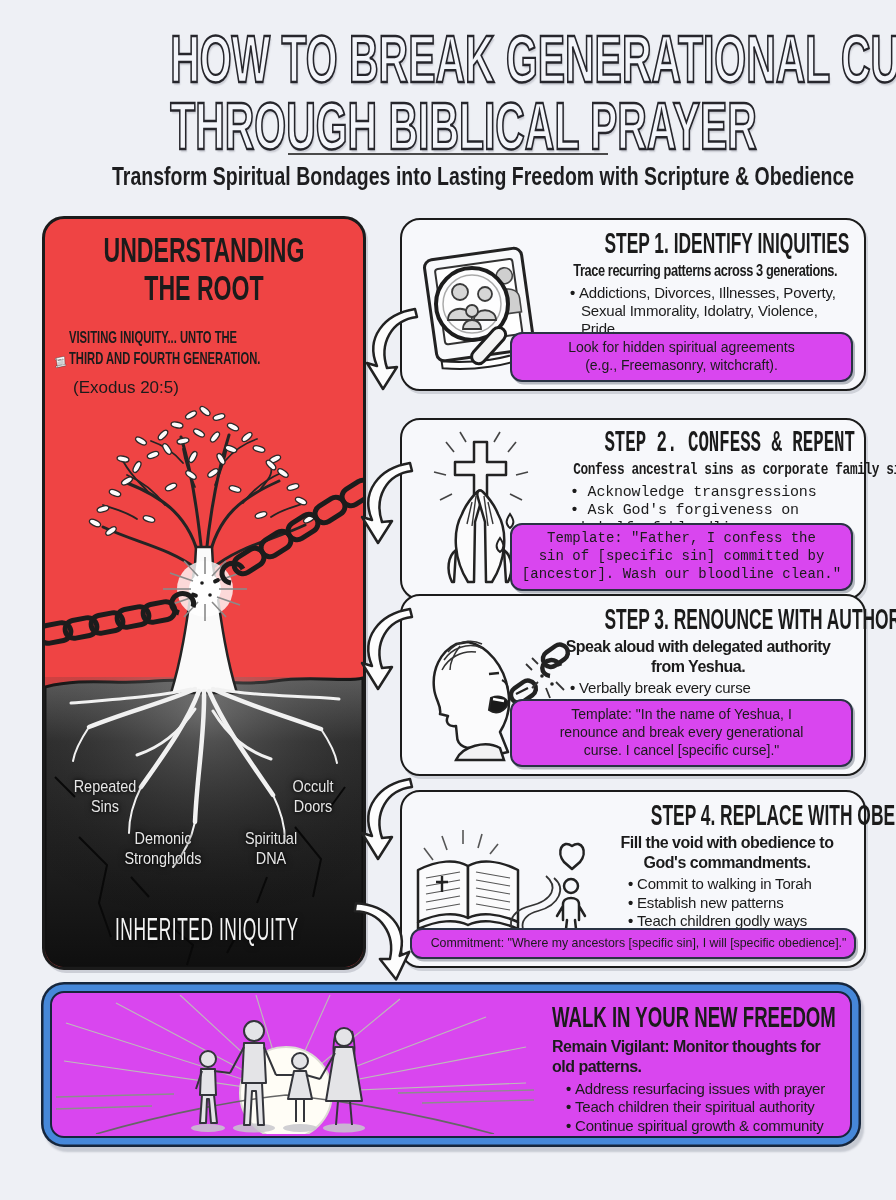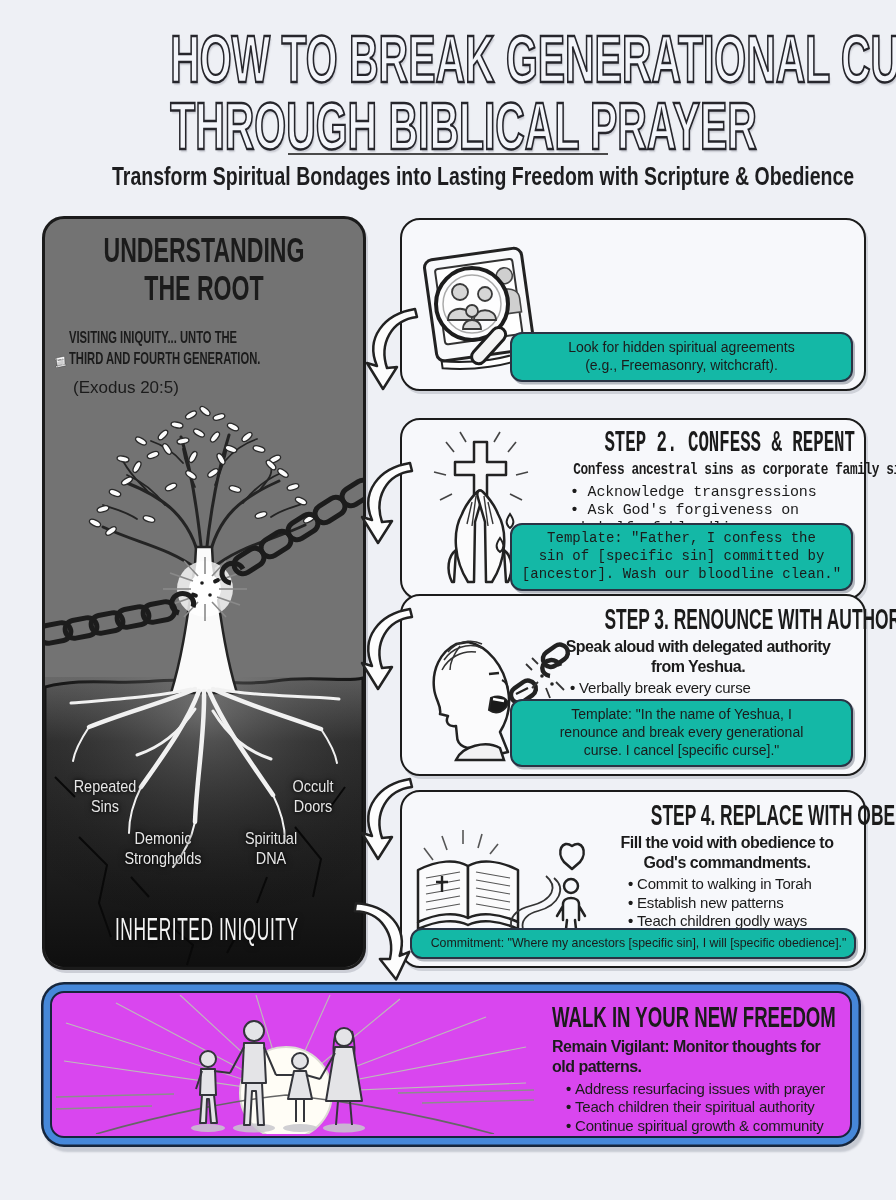--- a/index.html
+++ b/index.html
@@ -9,21 +9,21 @@
   
   .title{position:absolute;top:26px;left:0;width:896px;text-align:center;}
   .title-line{font-weight:bold;font-size:66px;line-height:1.02;white-space:nowrap;
     color:#f3f5fa;-webkit-text-stroke:2.4px #26262c;transform:scaleX(.62);
     text-shadow:2px 3px 2px rgba(40,40,60,.18);}
   .divider{position:absolute;top:153px;left:288px;width:320px;height:2px;background:#4a4a4a;}
   .subtitle{position:absolute;top:161px;left:0;width:896px;text-align:center;font-weight:bold;
     font-size:26px;white-space:nowrap;transform:scaleX(.75);color:#1d1d1f;}
 
   
-  .root-panel{position:absolute;left:42px;top:216px;width:318px;height:748px;background:#737373;
+  .root-panel{position:absolute;left:42px;top:216px;width:318px;height:748px;background:#ef4444;
     border:3px solid #1b1b1b;border-radius:22px;overflow:hidden;box-shadow:2px 3px 0 rgba(50,55,75,.18);}
   .root-title{margin-top:12px;text-align:center;}
   .root-title div{font-weight:bold;font-size:35px;line-height:1.08;white-space:nowrap;transform:scaleX(.66);}
   .verse-row{position:absolute;top:92px;left:8px;width:306px;display:flex;}
   .verse-text{margin-left:2px;margin-top:16px;}
   .v-line{font-weight:bold;font-size:17px;line-height:1.25;white-space:nowrap;
     transform:scaleX(.66);transform-origin:left;}
   .v-ref{font-size:17px;margin-top:8px;padding-left:4px;}
   .tree-art{position:absolute;left:0;top:178px;width:318px;height:570px;}
   .breaking{position:absolute;top:390px;left:200px;width:112px;text-align:center;z-index:3;}
@@ -61,21 +61,21 @@
   .step-content{margin-left:140px;padding:6px 10px 0 0;text-align:center;}
   .s4 .step-content{margin-left:198px;}
   .step-title{font-weight:bold;font-size:29px;line-height:1.08;white-space:nowrap;transform:scaleX(.6);margin:2px 0;}
   .lead{font-weight:bold;font-size:16px;letter-spacing:-.5px;line-height:1.22;margin:1px 0 3px;}
   .one-line{white-space:nowrap;transform:scaleX(.8);}
   .lead-narrow{width:280px;margin-left:auto;margin-right:auto;}
   .s4 .lead-narrow{width:242px;}
   ul.bullets{list-style:none;margin:0 0 0 24px;padding:0;text-align:left;}
   ul.bullets li{font-size:15px;letter-spacing:-.2px;line-height:1.22;padding-left:15px;text-indent:-11px;}
   ul.bullets li::before{content:"•  ";font-weight:bold;}
-  .note{position:absolute;bottom:7px;left:108px;right:11px;background:#14b8a6;border:2px solid #2a3344;
+  .note{position:absolute;bottom:7px;left:108px;right:11px;background:#d946ef;border:2px solid #2a3344;
     border-radius:12px;text-align:center;font-size:14px;line-height:1.28;padding:5px 8px;
     text-wrap:balance;box-shadow:2px 2.5px 0 rgba(30,40,60,.3);}
   .s4 .note{left:8px;right:8px;text-wrap:initial;white-space:nowrap;font-size:13px;transform-origin:center;}
   .s4 .note div{transform:scaleX(.95);}
 
   
   .freedom{position:absolute;left:50px;top:991px;width:798px;height:143px;background:#d946ef;
     border:2.5px solid #16263c;border-radius:14px;
     box-shadow:0 0 0 6.5px #4688d9,0 0 0 9px #16263c,3px 5px 2px 9px rgba(40,50,70,.2);}
   .freedom-art{position:absolute;left:4px;top:2px;width:478px;height:139px;}
@@ -328,20 +328,27 @@
           <path d="M38,92 C38,77 62,77 62,92 Z"></path>
         <circle cx="75" cy="66" r="7"></circle>
           <path d="M64,92 C64,79 86,79 86,92 Z"></path>
         <circle cx="62" cy="83" r="6"></circle>
           <path d="M53,101 C53,89 71,89 71,101 Z"></path>
       </g>
       <g transform="rotate(42 90 105)">
         <rect x="83" y="100" width="14" height="44" rx="7" fill="#f4f4f4" stroke="#1d1d1d" stroke-width="3"></rect>
       </g>
     </svg>
+    <div class="step-content">
+      <div class="step-title">STEP 1. IDENTIFY INIQUITIES</div>
+      <div class="lead one-line">Trace recurring patterns across 3 generations.</div>
+      <ul class="bullets">
+          <li>Addictions, Divorces, Illnesses, Poverty, Sexual Immorality, Idolatry, Violence, Pride</li>
+        </ul>
+    </div>
     <div class="note">Look for hidden spiritual agreements (e.g., Freemasonry, witchcraft).</div>
   </section>
 
   <section class="step s2">
     <svg class="step-icon" viewBox="0 0 128 158">
       <g fill="#f7f7f8" stroke="#222" stroke-width="2.5" stroke-linejoin="round">
         <path d="M62,12 h13 v20 h19 v13 h-19 v27 h-13 v-27 h-19 v-13 h19 Z"></path>
       </g>
       <g stroke="#444" stroke-width="1.6">
         <line x1="34" y1="12" x2="42" y2="22"></line>

